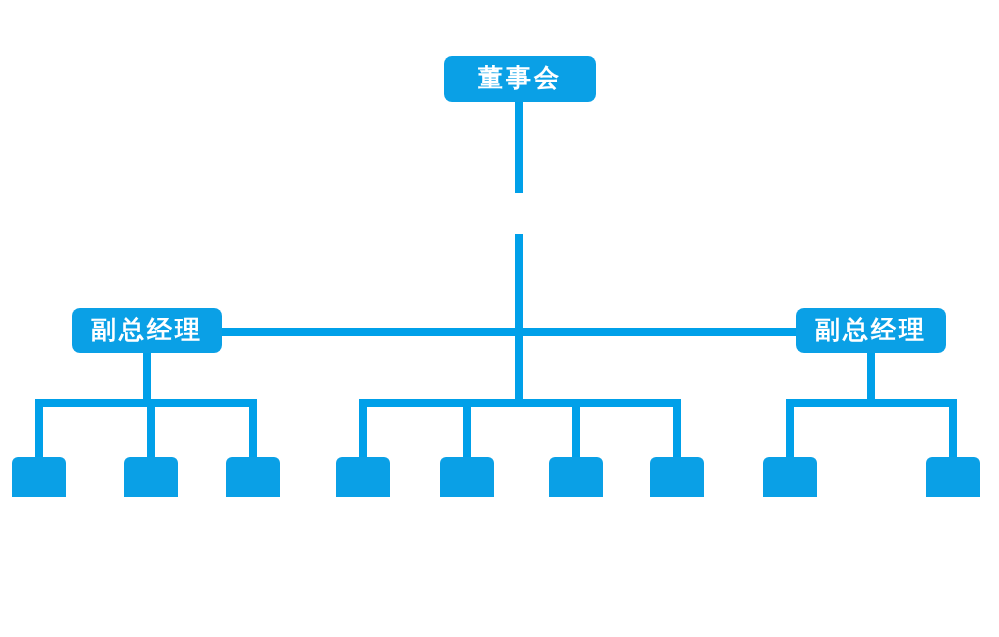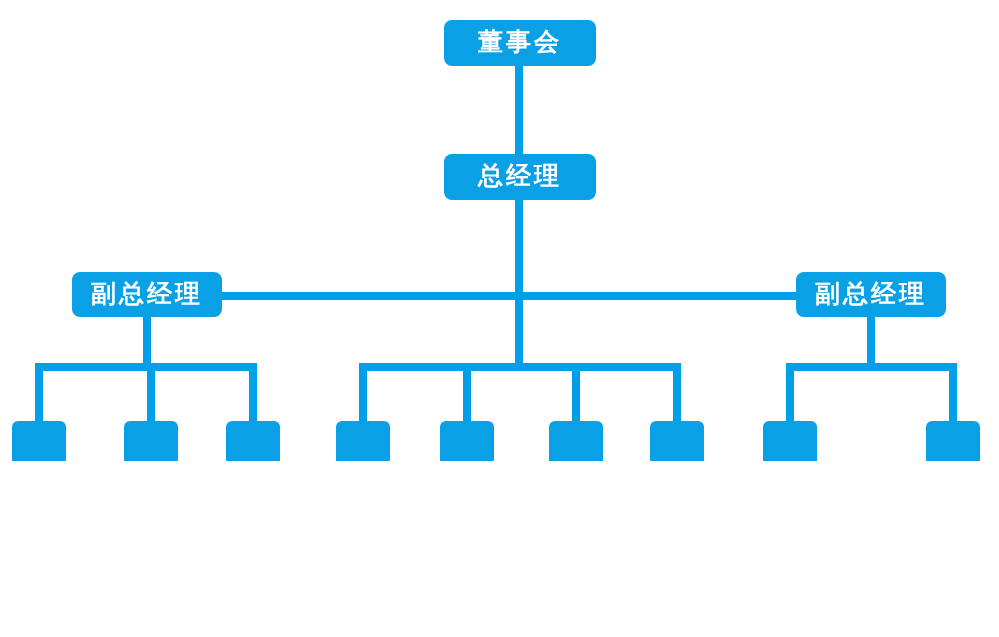--- a/index.html
+++ b/index.html
@@ -9,20 +9,21 @@
   }
   body {
     font-family: "DejaVu Sans", "Liberation Sans", sans-serif;
   }
   #chart-root {
     position: relative;
     width: 999px;
     height: 461px;
     background: #ffffff;
     overflow: hidden;
+    margin-top: 36px;
   }
   .node {
     position: absolute;
     background: #0aa0e6;
     border-radius: 7px;
     color: #ffffff;
     display: flex;
     align-items: center;
     justify-content: center;
     box-sizing: border-box;
@@ -80,21 +81,20 @@
   <div class="conn" style="left:463px; top:363px; width:8px; height:60px;"></div>
   <div class="conn" style="left:572px; top:363px; width:8px; height:60px;"></div>
   <div class="conn" style="left:673px; top:363px; width:8px; height:60px;"></div>
 
   <div class="conn" style="left:786px; top:363px; width:171px; height:8px;"></div>
   <div class="conn" style="left:786px; top:363px; width:8px; height:60px;"></div>
   <div class="conn" style="left:949px; top:363px; width:8px; height:60px;"></div>
 
   <div class="node horiz" style="left:444px; top:20px; width:152px; height:46px;">董事会</div>
 
-  <div class="node horiz" style="left:444px; top:154px; width:152px; height:46px;">总经理</div>
 
   <div class="node horiz" style="left:72px; top:272px; width:150px; height:45px;">副总经理</div>
 
   <div class="node horiz" style="left:796px; top:272px; width:150px; height:45px;">副总经理</div>
 
   <div class="node vert" style="left:12px; top:421px; width:54px; height:203px;">分公司</div>
 
   <div class="node vert" style="left:124px; top:421px; width:54px; height:203px;">外包事业部</div>
 
   <div class="node vert" style="left:226px; top:421px; width:54px; height:203px;">市场部</div>

